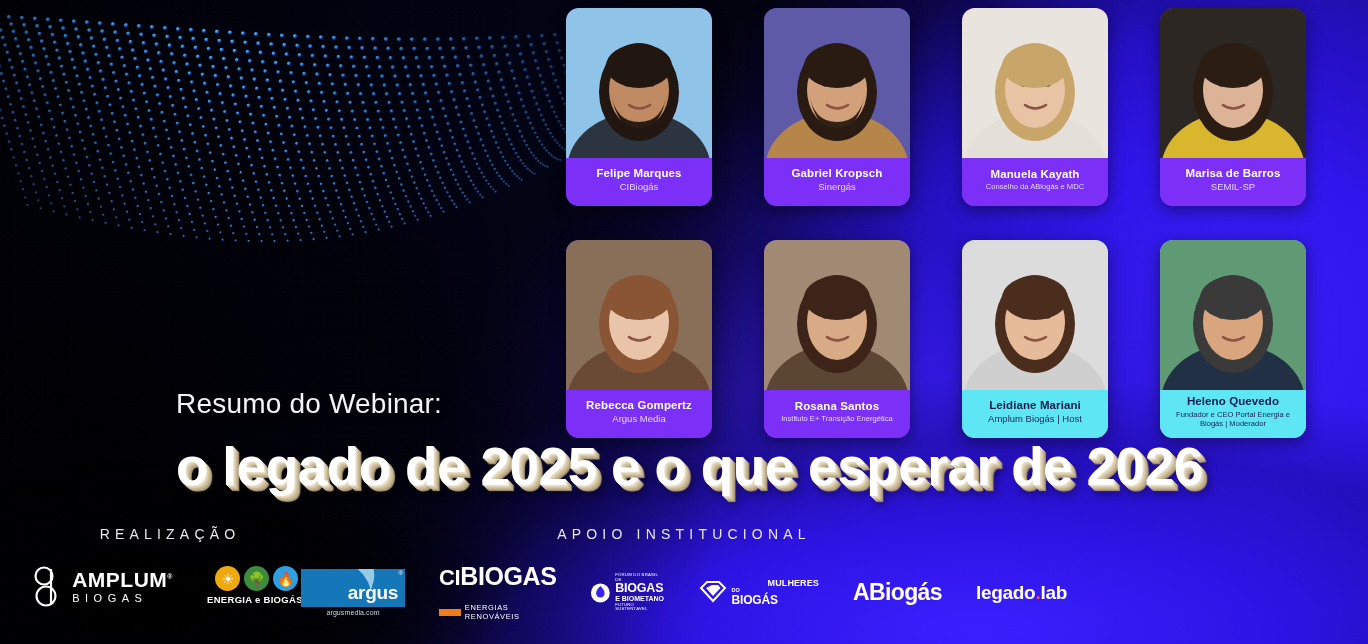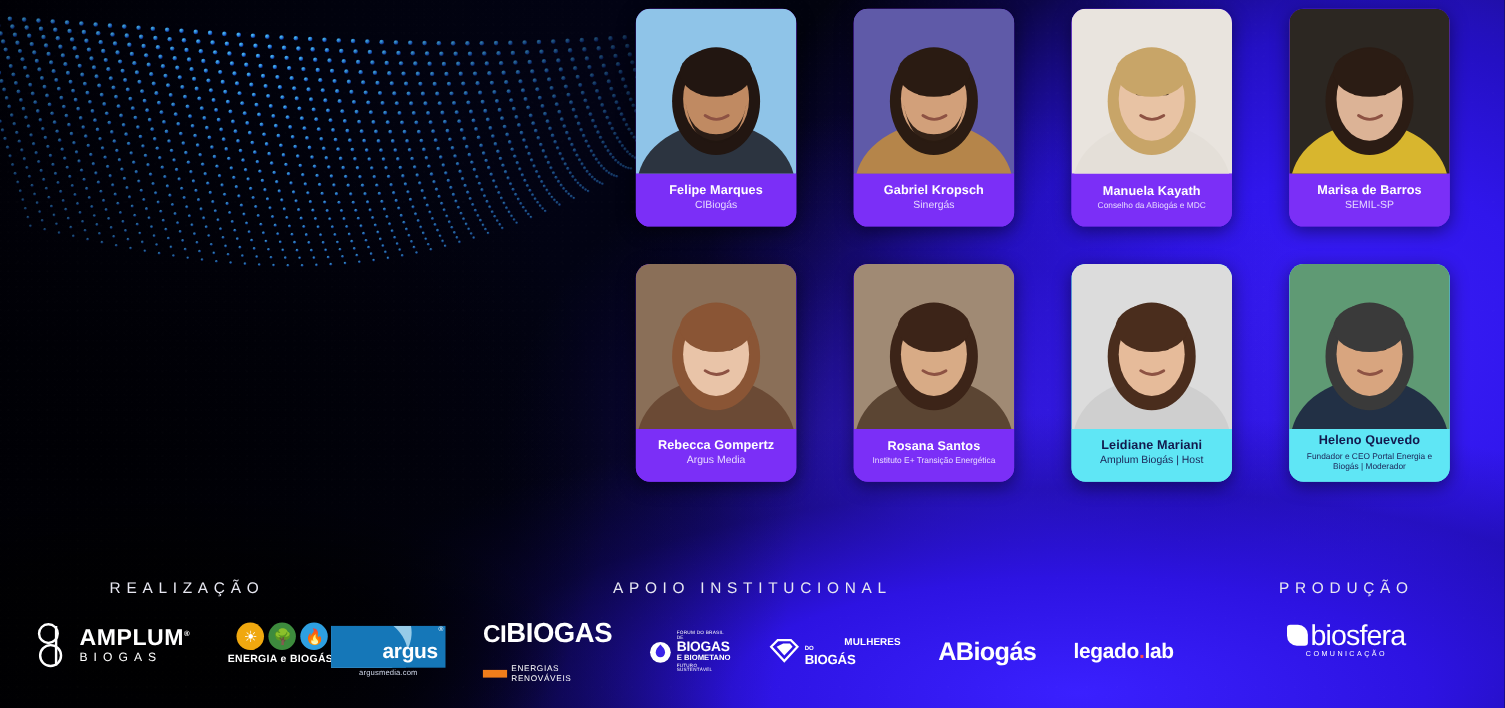--- a/index.html
+++ b/index.html
@@ -49,21 +49,21 @@
     background-image:
       radial-gradient(circle at 12% 22%, rgba(255,255,255,.05) 0 1px, transparent 1px),
       radial-gradient(circle at 42% 68%, rgba(255,255,255,.04) 0 1px, transparent 1px),
       radial-gradient(circle at 78% 38%, rgba(255,255,255,.05) 0 1px, transparent 1px);
     background-size: 7px 7px, 11px 11px, 9px 9px;
   }
   .wave-svg { position:absolute; left:-40px; top:-30px; width:760px; height:470px; }
 
   
   #cards { position:absolute; left:566px; top:8px; width:760px; height:432px; }
-  .card-row { position:absolute; left:12px; width:760px; height:198px; }
+  .card-row { position:absolute; left:0; width:760px; height:198px; }
   .row-1 { top:0; }
   .row-2 { top:232px; }
 
   .card {
     position:absolute; width:146px;
     border-radius:13px;
     overflow:hidden;
     box-shadow:0 4px 16px rgba(0,0,0,.45);
     display:flex; flex-direction:column;
   }
@@ -1763,20 +1763,24 @@
   </svg>
           </div>
           <div class="label">
             <div class="nm">Heleno Quevedo</div>
             <div class="org small">Fundador e CEO Portal Energia e Biogás | Moderador</div>
           </div>
         </div>
       </div>
   </div>
 
+  <div id="title-block">
+    <div class="kicker">Resumo do Webinar:</div>
+    <div class="headline">o legado de 2025 e o que esperar de 2026</div>
+  </div>
 
   <div id="footer">
 
     <div class="foot-col col-realizacao">
       <div class="foot-head">REALIZAÇÃO</div>
       <div class="foot-logos">
 
         <div class="logo-amplum">
           <svg class="amplum-mark" viewBox="0 0 34 44">
             <circle cx="11" cy="12" r="8.5" fill="none" stroke="#fff" stroke-width="2.2"></circle>
@@ -1848,27 +1852,15 @@
           </div>
         </div>
 
         <div class="logo-abiogas">ABiogás</div>
 
         <div class="logo-konekt"><span>legado</span><span class="dot">.</span><span>lab</span></div>
 
       </div>
     </div>
 
-    <div class="foot-col col-producao">
-      <div class="foot-head">PRODUÇÃO</div>
-      <div class="foot-logos">
-        <div class="logo-biosfera">
-          <div class="bio-row">
-            <span class="bio-leaf"></span>
-            <span class="bio-word">biosfera</span>
-          </div>
-          <div class="bio-sub">COMUNICAÇÃO</div>
-        </div>
-      </div>
-    </div>
 
   </div>
 </div>
 
 </body></html>

